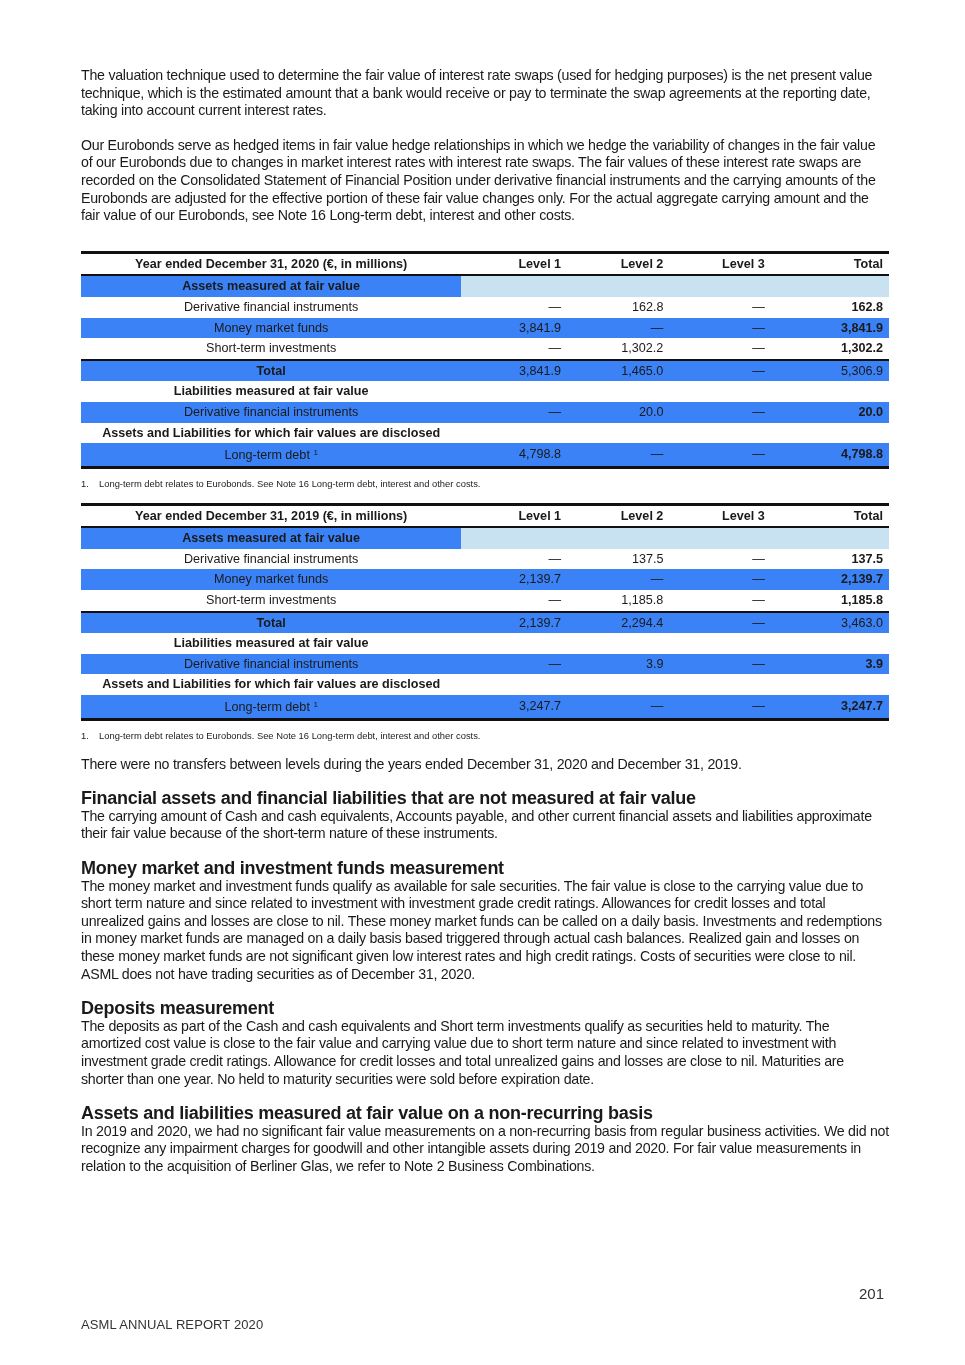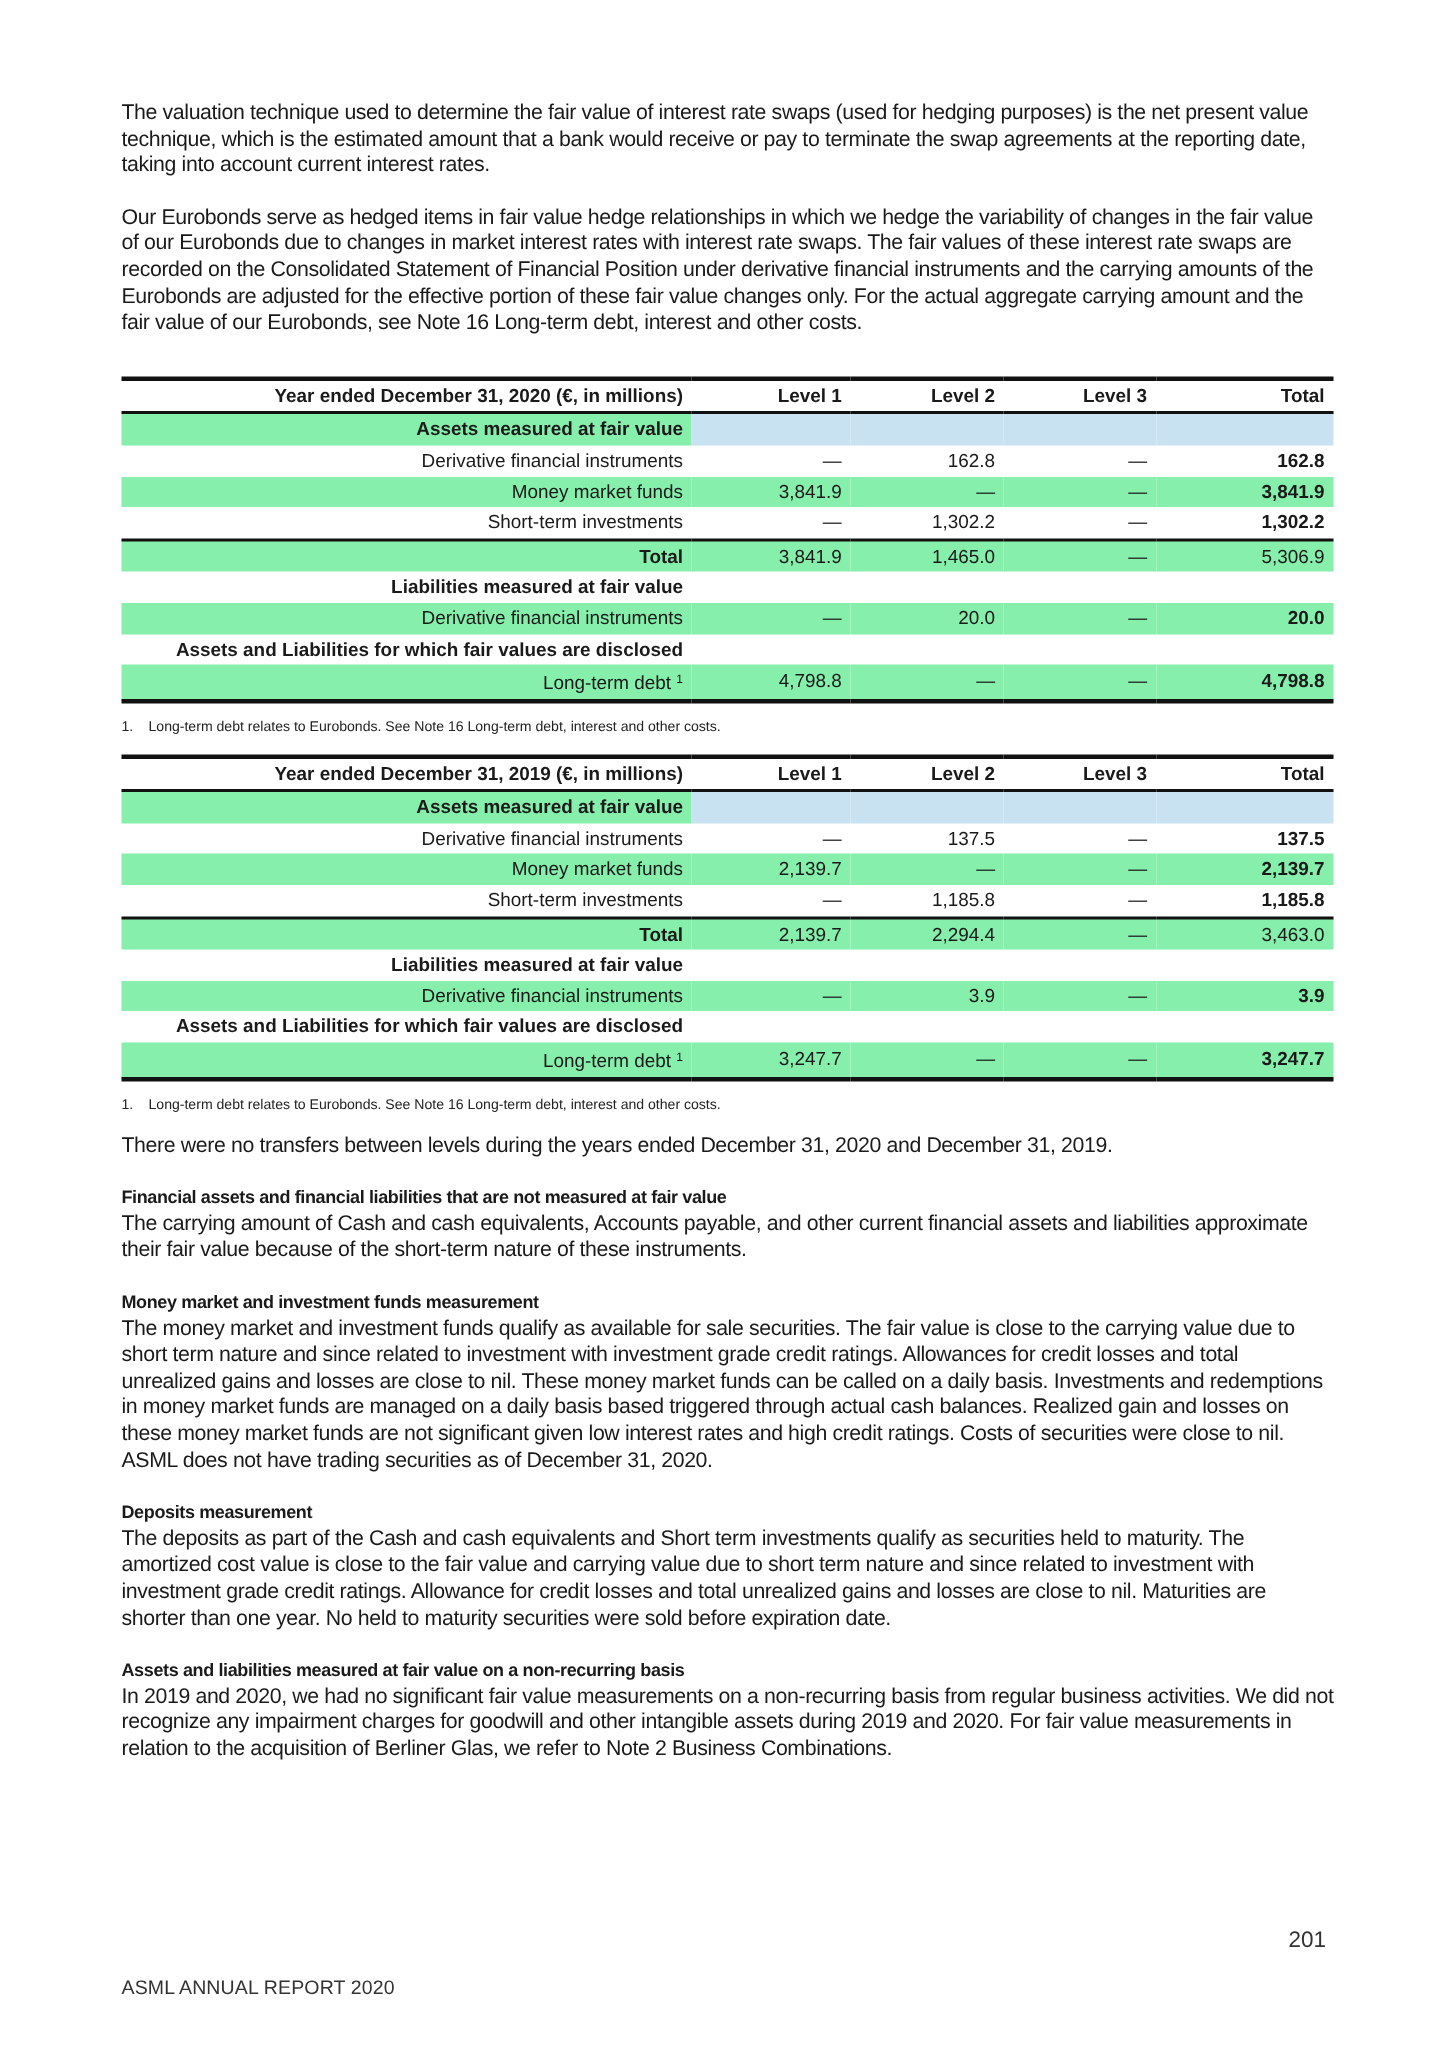--- a/index.html
+++ b/index.html
@@ -6,35 +6,35 @@
   body {
     width: 965px; height: 1365px; position: relative; overflow: hidden;
     font-family: "Liberation Sans", sans-serif; color: #1a1a1a;
   }
   .page { position: absolute; left: 81px; top: 67px; width: 808px; }
   p.body {
     font-size: 14.2px; line-height: 17.6px; margin: 0; letter-spacing: -0.25px;
   }
   .gap { height: 17px; }
   h3.sub {
-    font-size: 12px; line-height: 17.6px; margin: 0; font-weight: bold; letter-spacing: -0.25px;
+    font-size: 18px; line-height: 17.6px; margin: 0; font-weight: bold; letter-spacing: -0.25px;
   }
   table.fv {
     width: 808px; border-collapse: collapse; font-size: 12.6px;
     border-top: 3px solid #111; border-bottom: 3px solid #111;
   }
   table.fv th, table.fv td { padding: 0 6px; height: 20.6px; line-height: 20.6px; white-space: nowrap; }
   table.fv thead th { font-weight: bold; border-bottom: 2px solid #111; }
-  table.fv th.lbl, table.fv td.lbl { text-align: right; width: 372px; }
+  table.fv th.lbl, table.fv td.lbl { text-align: center; width: 372px; }
   table.fv th.num, table.fv td.num { text-align: right; }
   table.fv .c1 { width: 100px; }
   table.fv .c2 { width: 96px; }
   table.fv .c3 { width: 95px; }
   table.fv .c4 { width: 114px; }
-  tr.shade td { background: #86efac; }
+  tr.shade td { background: #3b82f6; }
   tr.shade.sec td.num { background: #c8e2f2; }
   tr.sec td.lbl { font-weight: bold; }
   tr.total td { font-weight: normal; }
   tr.total td.lbl { font-weight: bold; }
   tr.topline td { border-top: 2px solid #111; }
   td.tot { font-weight: bold; }
   sup { font-size: 8px; vertical-align: 4px; }
   .fn { font-size: 9.4px; color: #222; margin: 9px 0 0 0; height: 18px; }
   .fn .n { display: inline-block; width: 18px; }
   .footer-left { position: absolute; left: 81px; top: 1317px; font-size: 13px; color: #333; letter-spacing: 0.1px; }

